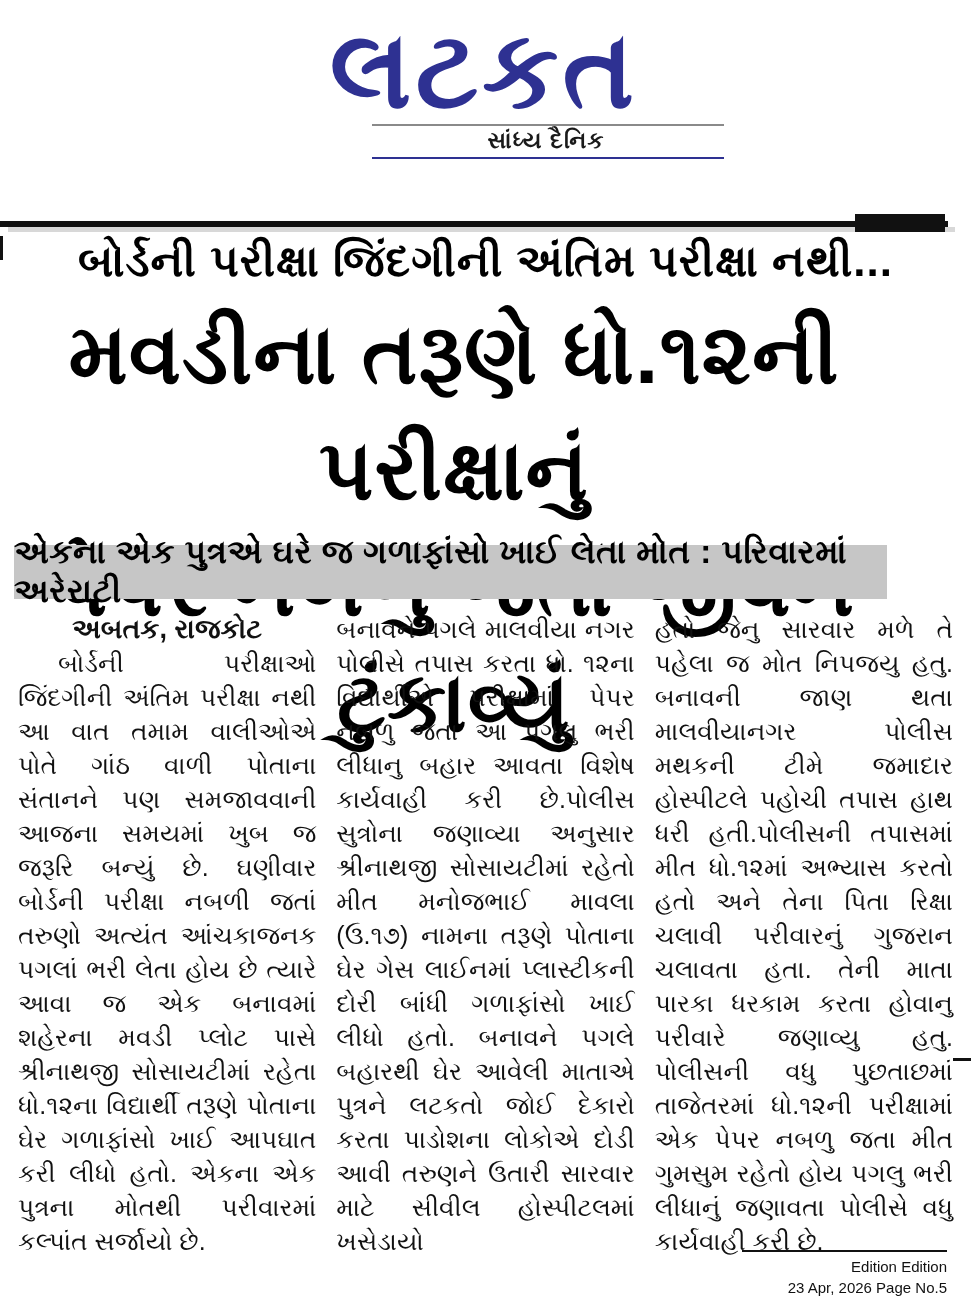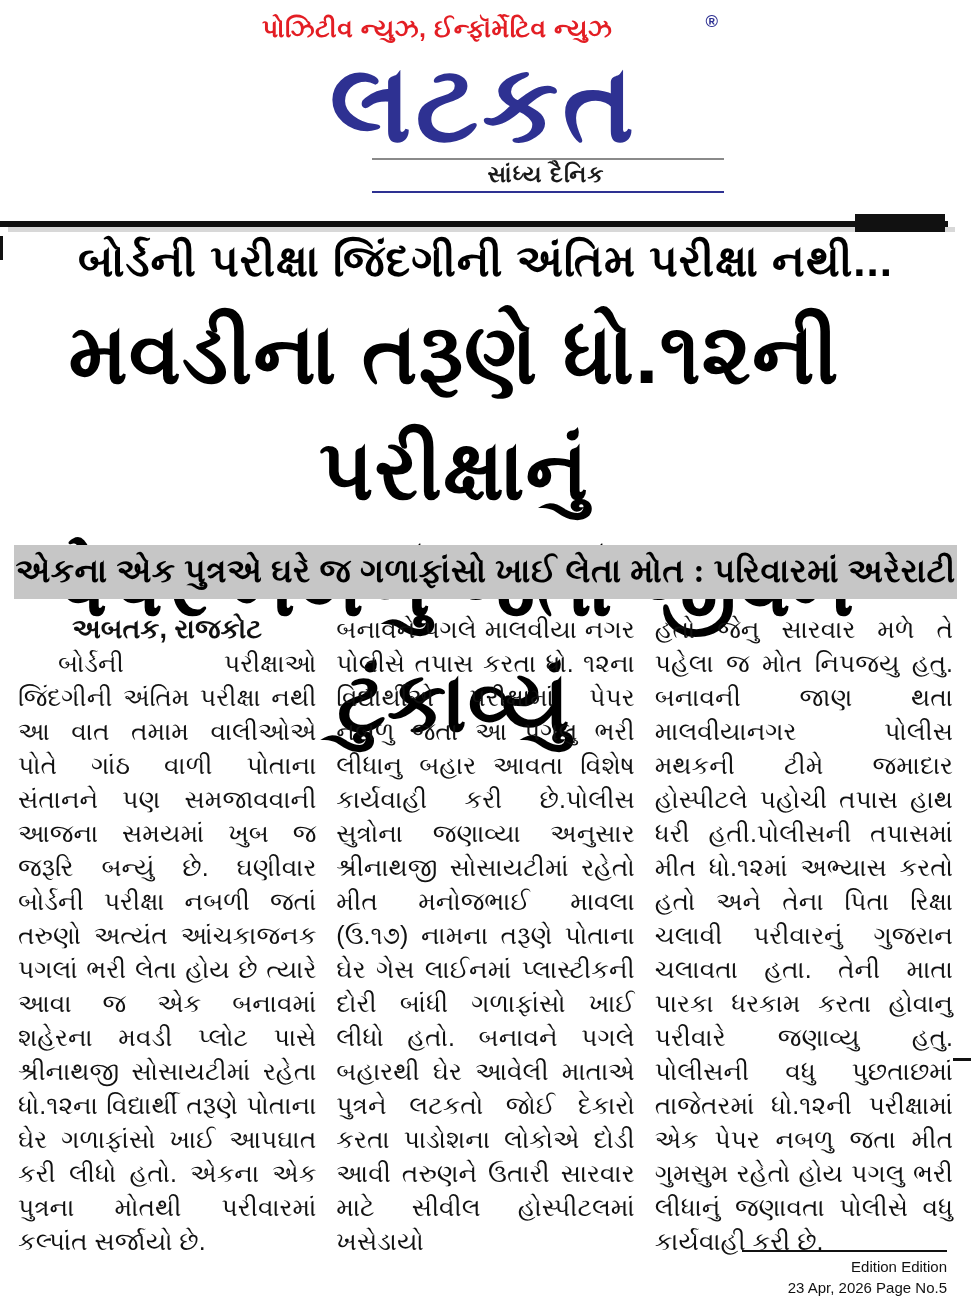--- a/index.html
+++ b/index.html
@@ -35,22 +35,22 @@
   
   .kicker{
     left:0;top:236px;width:971px;text-align:center;
     font-size:44px;font-weight:800;letter-spacing:1px;
   }
   .headline{
     left:0;top:296px;width:908px;text-align:center;
     font-size:84px;font-weight:800;line-height:116px;letter-spacing:1px;
   }
   .subhead-bar{
-    left:14px;top:545px;width:943px;height:54px;background:#c6c6c6;
-    display:flex;align-items:center;justify-content:center;font-family:Liberation Serif, serif;
+    left:14px;top:545px;width:873px;height:54px;background:#c6c6c6;
+    display:flex;align-items:center;justify-content:center;
   }
   .subhead-text{font-size:33px;font-weight:800;letter-spacing:0.5px;}
 
   
   .article-body{
     left:18px;top:612px;width:935px;display:flex;gap:20px;
   }
   .col{
     flex:1 1 0;font-size:25px;line-height:34px;text-align:justify;
     color:#111;
@@ -62,24 +62,20 @@
   .footer{
     right:24px;bottom:6px;width:230px;text-align:right;
   }
   .footer-rule{border-top:2px solid #111;width:205px;margin-left:25px;margin-bottom:4px;}
   .footer-line{font-size:15px;color:#111;line-height:21px;}
 </style>
 </head>
 <body>
 
 <div class="abs masthead">
-  <div class="tagline-row">
-    <span class="tagline">પોઝિટીવ ન્યુઝ, ઈન્ફૉર્મેટિવ ન્યુઝ</span>
-    <span class="regmark">®</span>
-  </div>
   <div class="logo">લટકત</div>
   <div class="subtitle-block">
     <span class="subtitle">સાંધ્ય દૈનિક</span>
   </div>
 </div>
 
 <div class="abs rule-shadow"></div>
 <div class="abs top-rule"></div>
 <div class="abs rule-end-block"></div>
 <div class="abs left-tick"></div>

